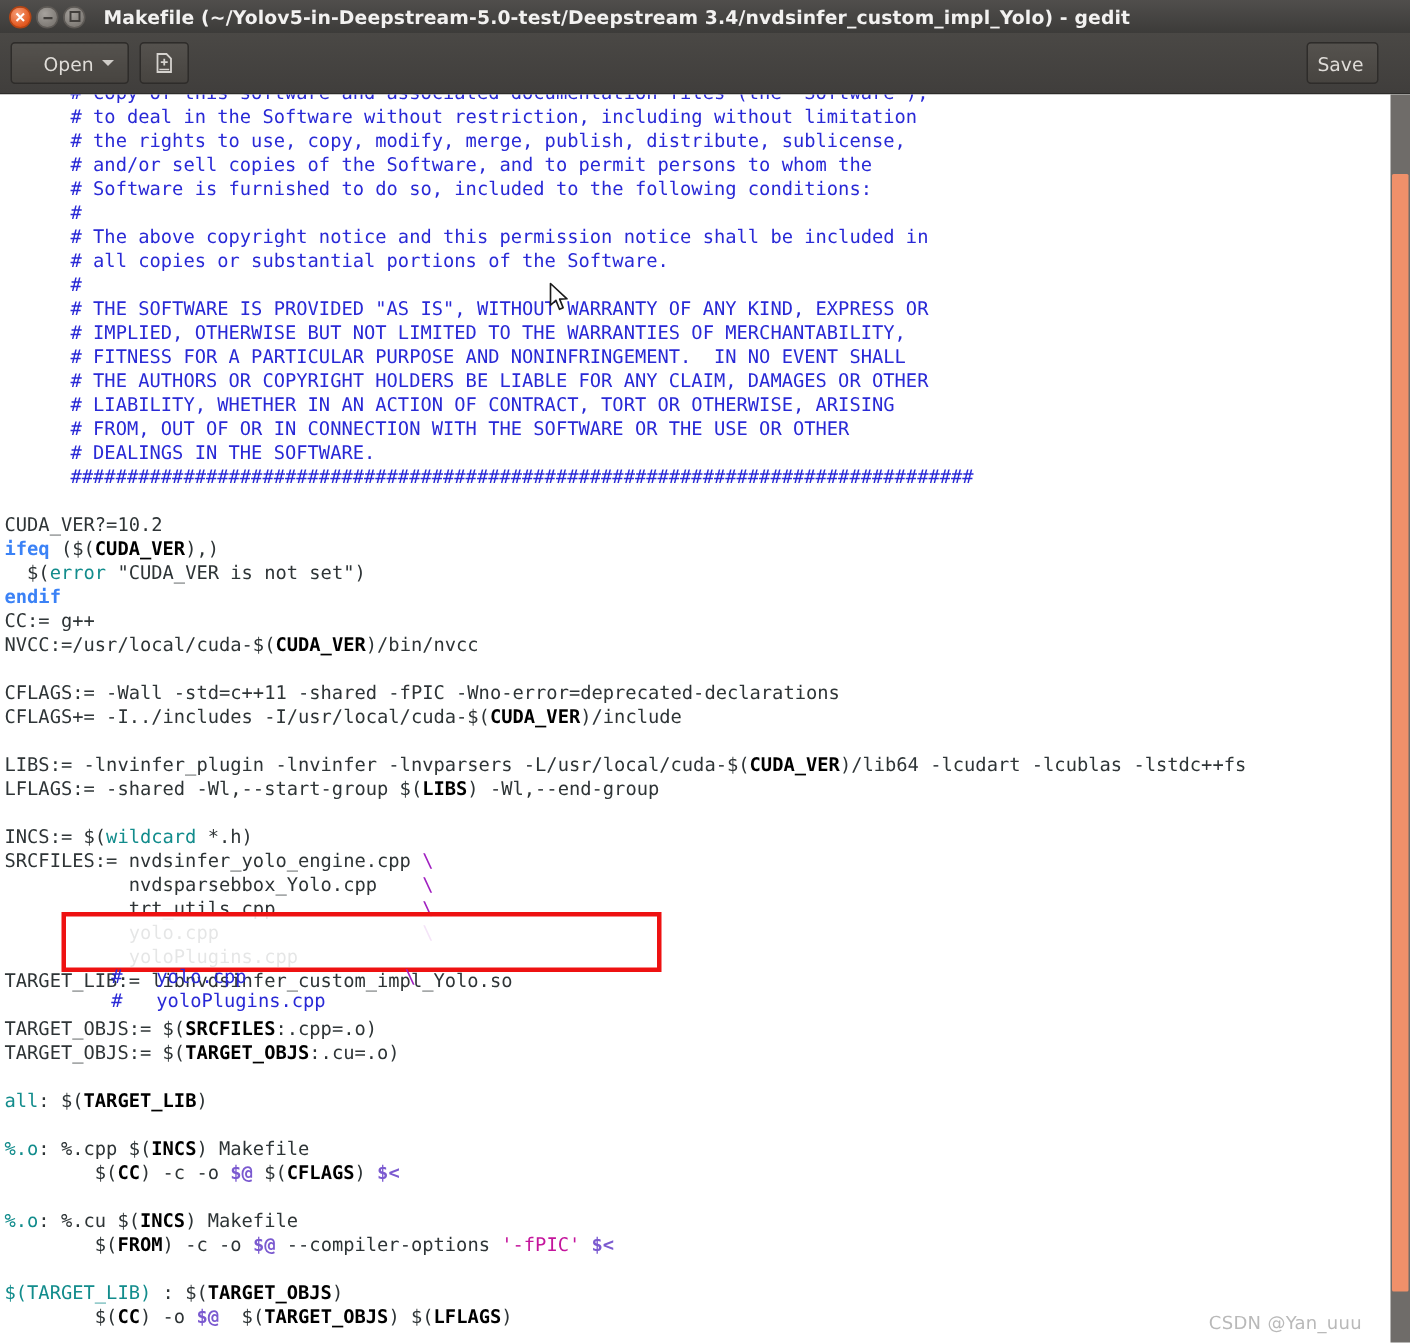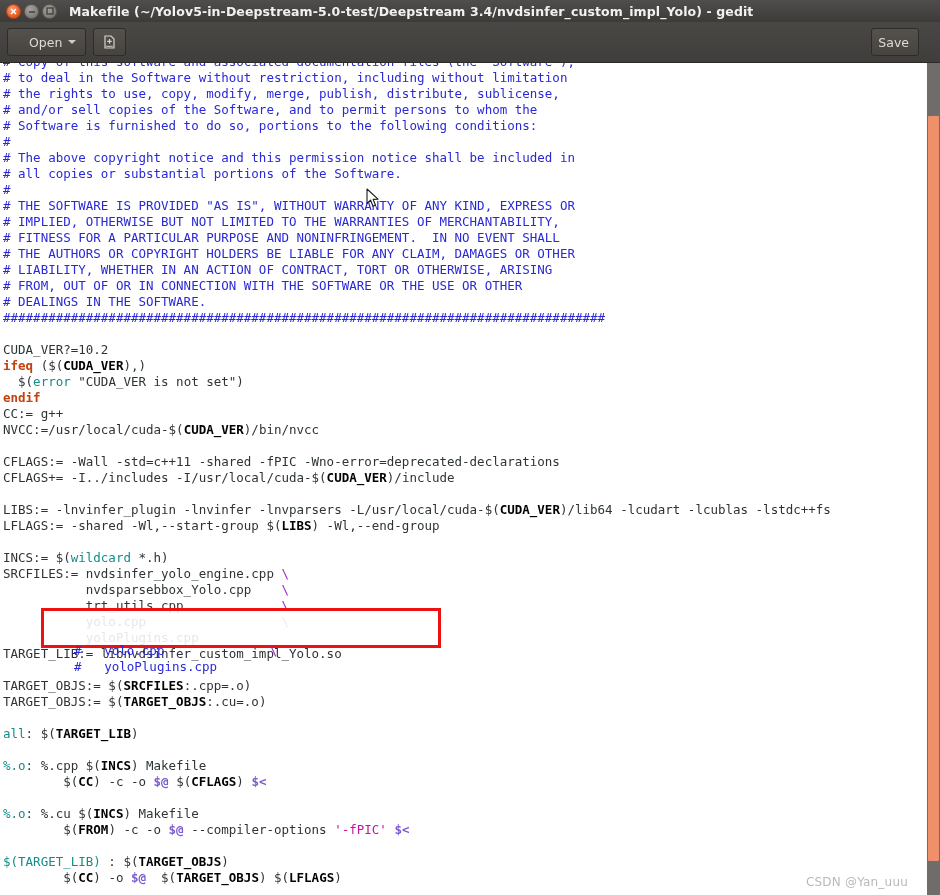--- a/index.html
+++ b/index.html
@@ -133,22 +133,22 @@
     top: -9px;
     padding: 0 0 0 3px;
     margin: 0;
     font-family: "DejaVu Sans Mono", monospace;
     font-size: 12.5px;
     line-height: 16px;
     color: #2e3436;
     white-space: pre;
     tab-size: 4;
   }
-  .cmt  { color: #2929d6; }        
-  .kw   { color: #c2410c; font-weight: bold; }  
+  .cmt  { color: #2929d6; margin-left: 44px; }        
+  .kw   { color: #3b82f6; font-weight: bold; }  
   .fn   { color: #128c8c; }        
   .var  { color: #000000; font-weight: bold; }  
   .tgt  { color: #128c8c; }        
   .auto { color: #7b5ad0; font-weight: bold; }  
   .cont { color: #a020c0; }        
   .str  { color: #c4149c; }        
 
   
   #annotation-box {
     position: absolute;
@@ -261,21 +261,21 @@
   <div class="tbtn" id="save-button">
     <span>Save</span>
   </div>
 </div>
 
 <div id="editor">
   <pre id="code"><span class="cmt"># Copy of this software and associated documentation files (the "Software"),</span>
 <span class="cmt"># to deal in the Software without restriction, including without limitation</span>
 <span class="cmt"># the rights to use, copy, modify, merge, publish, distribute, sublicense,</span>
 <span class="cmt"># and/or sell copies of the Software, and to permit persons to whom the</span>
-<span class="cmt"># Software is furnished to do so, portions to the following conditions:</span>
+<span class="cmt"># Software is furnished to do so, included to the following conditions:</span>
 <span class="cmt">#</span>
 <span class="cmt"># The above copyright notice and this permission notice shall be included in</span>
 <span class="cmt"># all copies or substantial portions of the Software.</span>
 <span class="cmt">#</span>
 <span class="cmt"># THE SOFTWARE IS PROVIDED "AS IS", WITHOUT WARRANTY OF ANY KIND, EXPRESS OR</span>
 <span class="cmt"># IMPLIED, OTHERWISE BUT NOT LIMITED TO THE WARRANTIES OF MERCHANTABILITY,</span>
 <span class="cmt"># FITNESS FOR A PARTICULAR PURPOSE AND NONINFRINGEMENT.  IN NO EVENT SHALL</span>
 <span class="cmt"># THE AUTHORS OR COPYRIGHT HOLDERS BE LIABLE FOR ANY CLAIM, DAMAGES OR OTHER</span>
 <span class="cmt"># LIABILITY, WHETHER IN AN ACTION OF CONTRACT, TORT OR OTHERWISE, ARISING</span>
 <span class="cmt"># FROM, OUT OF OR IN CONNECTION WITH THE SOFTWARE OR THE USE OR OTHER</span>

